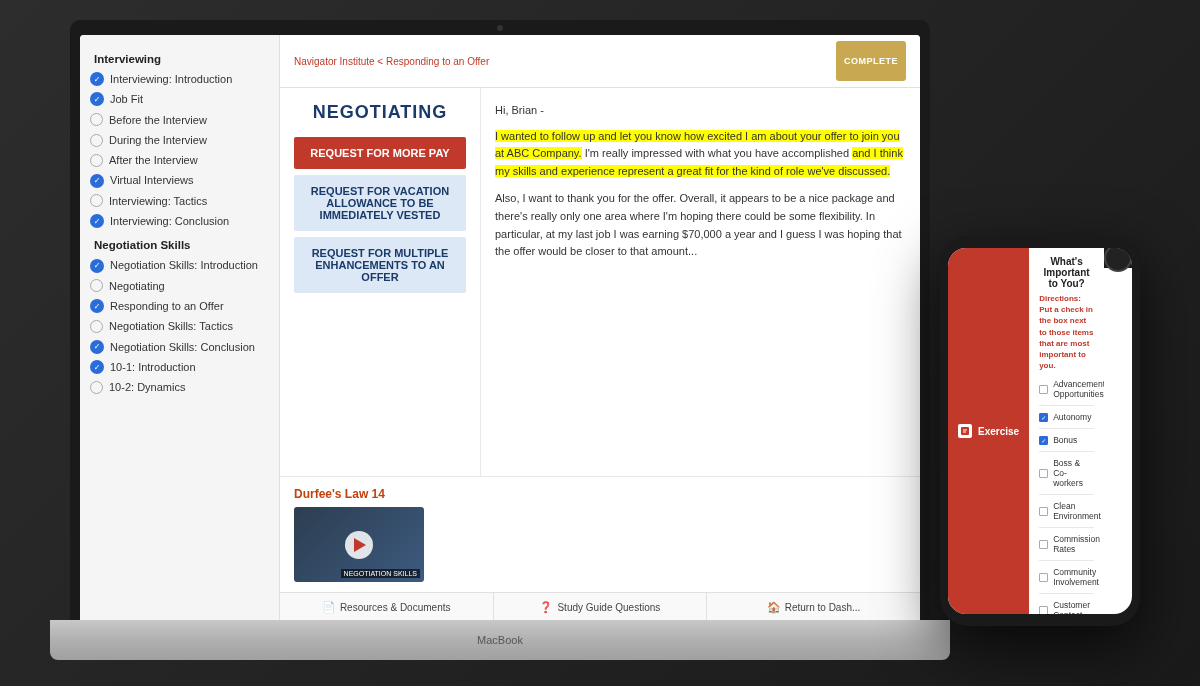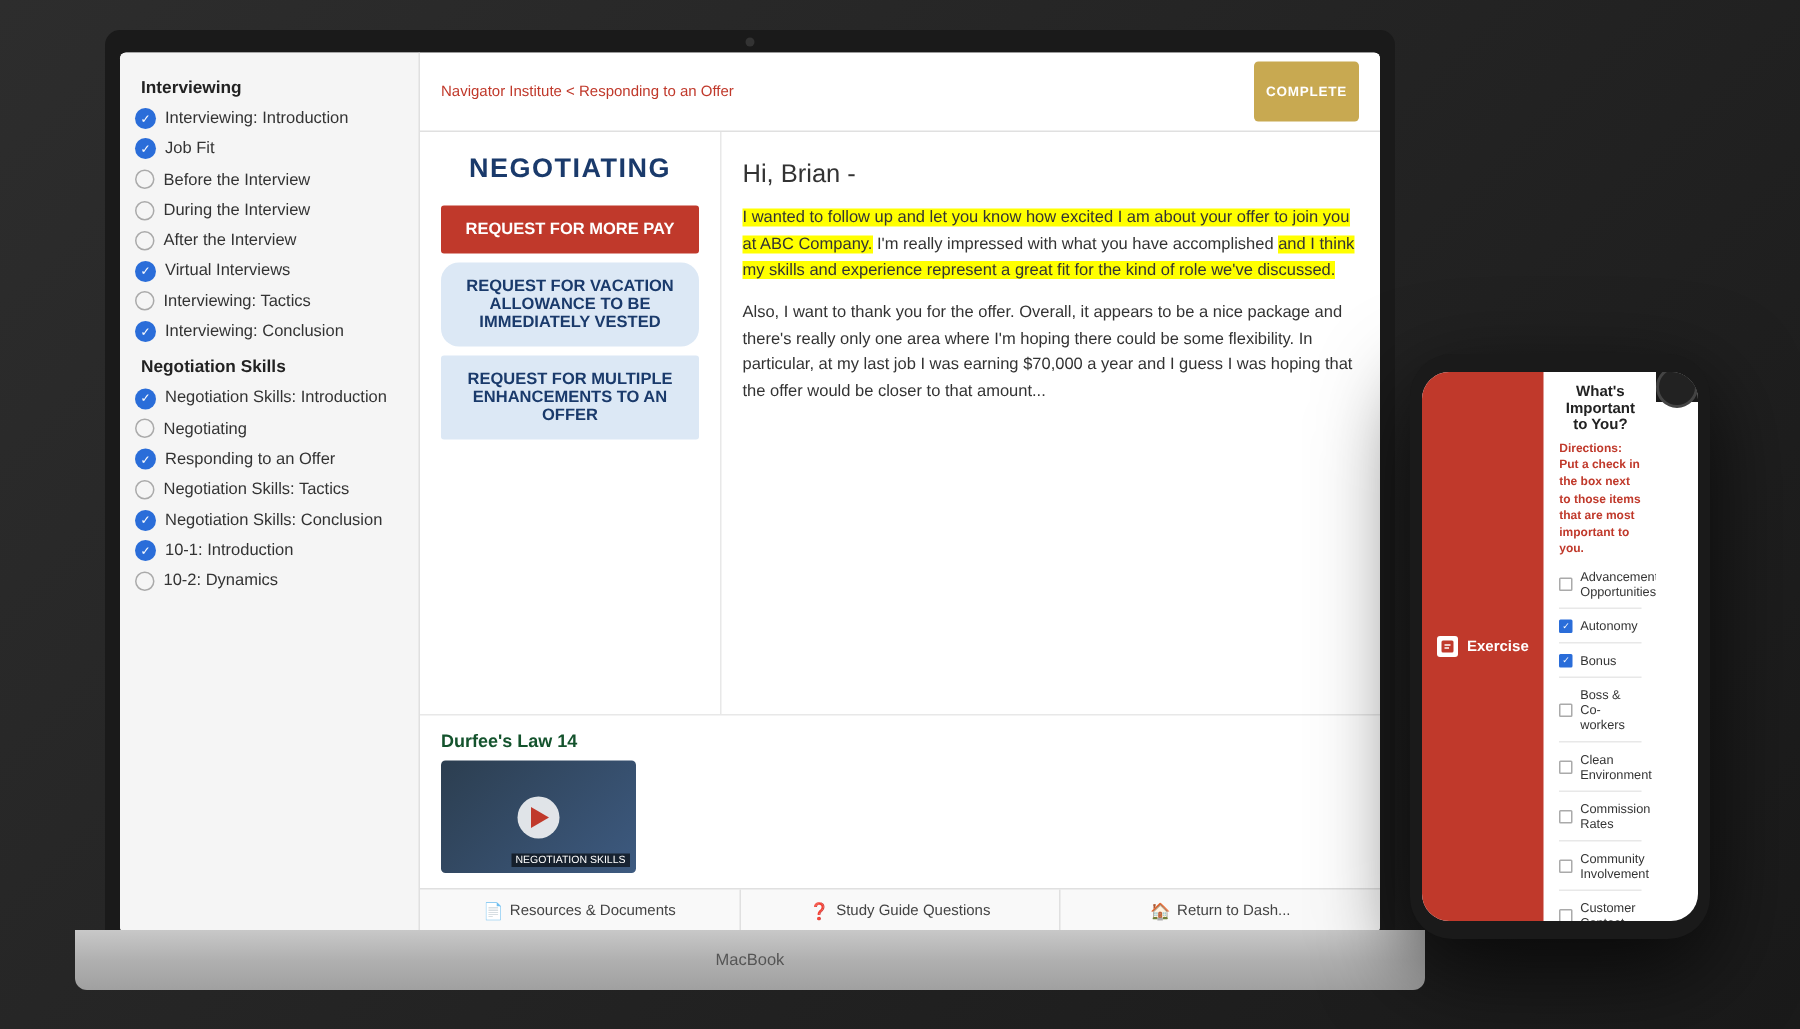--- a/index.html
+++ b/index.html
@@ -217,37 +217,37 @@
       padding: 14px;
       font-size: 11px;
       color: #333;
       line-height: 1.6;
       border-left: 1px solid #e8e8e8;
       overflow-y: auto;
     }
 
     .email-greeting {
       margin-bottom: 8px;
-      font-size: 17px;
+      font-size: 11px;
     }
 
     .highlighted {
       background: #ffff00;
     }
 
     
     .video-section {
       padding: 10px 14px;
       border-top: 1px solid #e8e8e8;
     }
 
     .video-title {
       font-size: 12px;
       font-weight: 700;
-      color: #14532d;
+      color: #c2410c;
       margin-bottom: 6px;
     }
 
     .video-thumb {
       width: 130px;
       height: 75px;
       background: linear-gradient(135deg, #2c3e50 0%, #3d5a80 100%);
       border-radius: 3px;
       display: flex;
       align-items: center;
@@ -513,21 +513,21 @@
             <span class="breadcrumb">Navigator Institute &lt; Responding to an Offer</span>
             <span class="complete-badge">COMPLETE</span>
           </div>
 
           <div class="content-area">
 
             <div class="left-panel">
               <div class="negotiating-title">NEGOTIATING</div>
               <div id="menu-items-container">
                   <div class="menu-item active" style="font-size: 11px; font-weight: 700; padding: 10px 12px; text-align: center; margin-bottom: 6px; border-radius: 2px; cursor: pointer;">REQUEST FOR MORE PAY</div>
-                  <div class="menu-item menu-item-light" style="font-size: 11px; font-weight: 700; padding: 10px 12px; text-align: center; margin-bottom: 6px; border-radius: 12px; cursor: pointer;">REQUEST FOR VACATION ALLOWANCE TO BE IMMEDIATELY VESTED</div>
+                  <div class="menu-item menu-item-light" style="font-size: 11px; font-weight: 700; padding: 10px 12px; text-align: center; margin-bottom: 6px; border-radius: 2px; cursor: pointer;">REQUEST FOR VACATION ALLOWANCE TO BE IMMEDIATELY VESTED</div>
                   <div class="menu-item menu-item-light" style="font-size: 11px; font-weight: 700; padding: 10px 12px; text-align: center; margin-bottom: 6px; border-radius: 2px; cursor: pointer;">REQUEST FOR MULTIPLE ENHANCEMENTS TO AN OFFER</div>
                 </div>
             </div>
 
             <div class="right-panel">
               <p class="email-greeting">Hi, Brian -</p>
               <p style="margin-bottom:10px; font-size:11px; line-height:1.6;">
                 <span class="highlighted">I wanted to follow up and let you know how excited I am about your offer to join you at ABC Company.</span>
                 <span> I'm really impressed with what you have accomplished </span>
                 <span class="highlighted">and I think my skills and experience represent a great fit for the kind of role we've discussed.</span>

